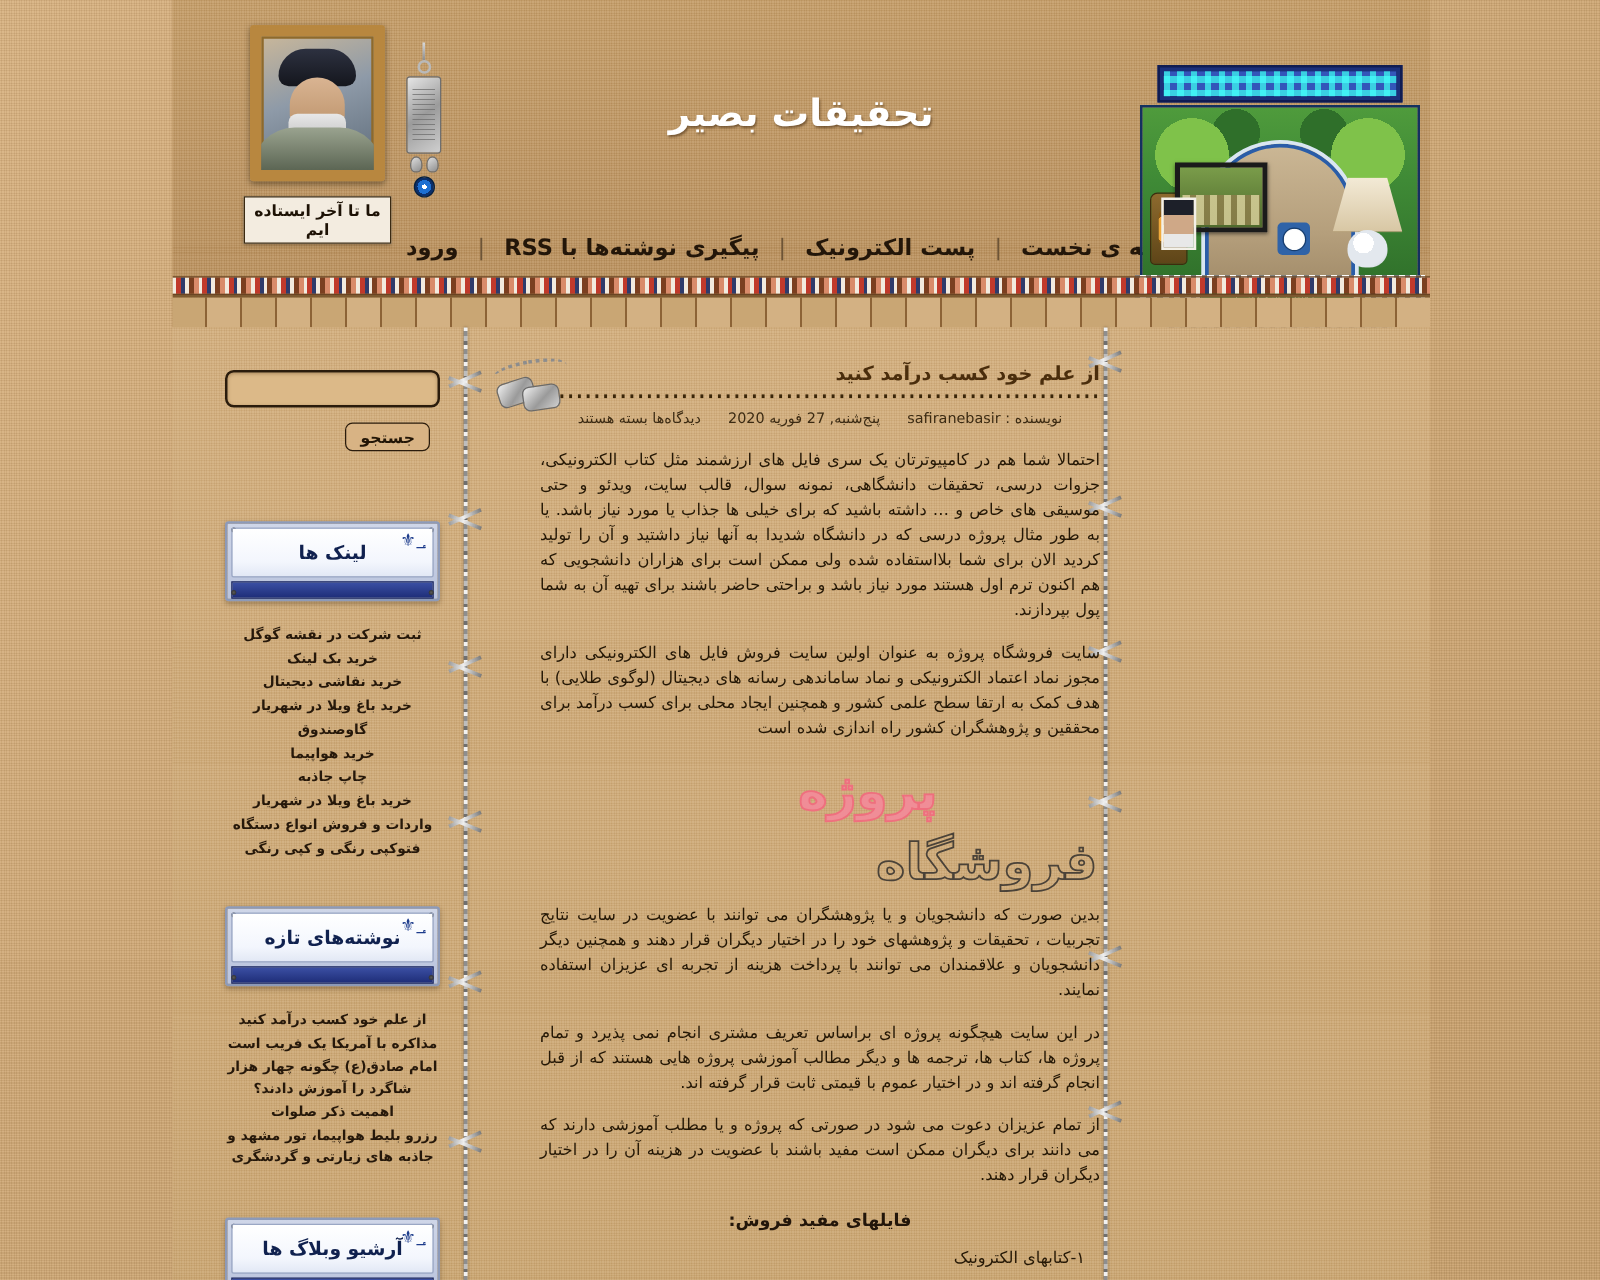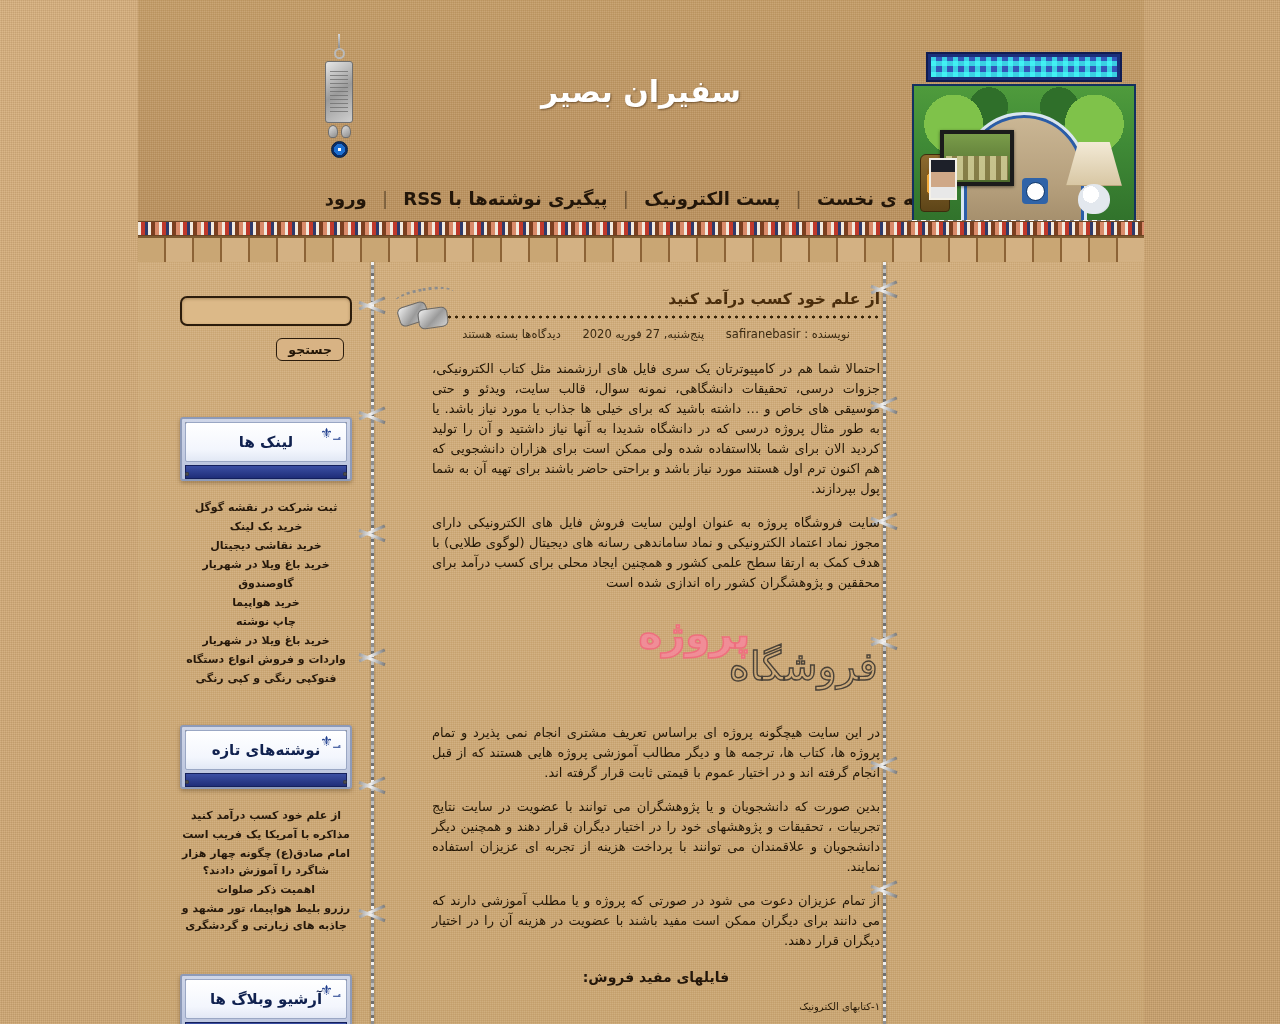--- a/index.html
+++ b/index.html
@@ -301,30 +301,30 @@
     margin:16px 0 22px 0; height:92px; position:relative;
   }
   #shop-logo .word-proje {
     position:absolute; right:130px; top:2px;
     font-size:40px; font-weight:bold; color:transparent;
     -webkit-text-stroke:1.5px #ef6f7e;
     text-shadow:0 0 1px #f08d97;
     font-family:"DejaVu Sans", sans-serif;
   }
   #shop-logo .word-forushgah {
-    position:absolute; right:2px; top:34px;
-    font-size:40px; font-weight:normal; color:transparent;
+    position:absolute; right:2px; top:58px;
+    font-size:40px; font-weight:bold; color:transparent;
     -webkit-text-stroke:1.4px #4a4238;
     font-family:"DejaVu Sans", sans-serif;
   }
   #files-heading {
     font-size:14px; font-weight:bold; color:#23160a;
     text-align:center; margin:18px 0 12px 0;
   }
-  #files-list { margin:0; font-size:10px; line-height:20px; color:#241705; }
+  #files-list { margin:12px; font-size:13px; line-height:20px; color:#241705; }
 
   
   #sidebar { position:absolute; left:28px; top:0; width:200px; padding-top:34px; }
   #search-box {
     width:172px; height:30px; margin:0 auto;
     background:#dcb988; border:2px solid #2b1c0c; border-radius:7px;
     display:block; outline:none; color:#2b1a08; font-size:13px;
     padding:0 8px; font-family:"DejaVu Sans", sans-serif;
     box-shadow:inset 0 1px 3px rgba(80,50,15,.35);
   }
@@ -378,33 +378,42 @@
     color:#26180a; text-decoration:none; margin-bottom:2px;font-weight:bold;
   }
 </style>
 </head>
 <body>
 
 <div id="page-frame">
 
   <div id="header">
 
+    <div id="portrait-block">
+      <div id="portrait-frame">
+        <span class="turban"></span>
+        <span class="face"></span>
+        <span class="beard"></span>
+        <span class="robe"></span>
+      </div>
+      <div id="portrait-caption">ما تا آخر ایستاده ایم</div>
+    </div>
 
     <div id="amulet">
       <div class="chain"></div>
       <div class="ring"></div>
       <div class="plate"></div>
       <div class="bells">
           <i></i>
           <i></i>
         </div>
       <div class="eye"></div>
     </div>
 
-    <div id="site-title">سفیران بصیر</div>
+    <div id="site-title">تحقیقات بصیر</div>
 
     <div id="nav">
       <a class="nav-item" href="#">صفحه ی نخست</a>
       <span class="nav-sep">|</span>
       <a class="nav-item" href="#">پست الکترونیک</a>
       <span class="nav-sep">|</span>
       <a class="nav-item" href="#">پیگیری نوشته‌ها با RSS</a>
       <span class="nav-sep">|</span>
       <a class="nav-item" href="#">ورود</a>
     </div>
@@ -479,22 +488,22 @@
       </div>
 
       <p class="post-p">احتمالا شما هم در کامپیوترتان یک سری فایل های ارزشمند مثل کتاب الکترونیکی، جزوات درسی، تحقیقات دانشگاهی، نمونه سوال، قالب سایت، ویدئو و حتی موسیقی های خاص و … داشته باشید که برای خیلی ها جذاب یا مورد نیاز باشد. یا به طور مثال پروژه درسی که در دانشگاه شدیدا به آنها نیاز داشتید و آن را تولید کردید الان برای شما بلااستفاده شده ولی ممکن است برای هزاران دانشجویی که هم اکنون ترم اول هستند مورد نیاز باشد و براحتی حاضر باشند برای تهیه آن به شما پول بپردازند.</p>
       <p class="post-p">سایت  فروشگاه پروژه به عنوان اولین سایت فروش فایل های الکترونیکی دارای مجوز نماد اعتماد الکترونیکی و نماد ساماندهی رسانه های دیجیتال (لوگوی طلایی) با هدف کمک به ارتقا سطح علمی کشور و همچنین ایجاد محلی برای کسب درآمد برای محققین و پژوهشگران کشور راه اندازی شده است</p>
 
       <div id="shop-logo">
         <span class="word-proje">پروژه</span>
         <span class="word-forushgah">فروشگاه</span>
       </div>
 
+      <p class="post-p">بدین صورت که دانشجویان و یا پژوهشگران می توانند با عضویت در سایت نتایج تجربیات ، تحقیقات و پژوهشهای خود را در اختیار دیگران قرار دهند و همچنین دیگر دانشجویان و علاقمندان می توانند با پرداخت هزینه از تجربه ای عزیزان استفاده نمایند.</p>
       <p class="post-p">در این سایت هیچگونه پروژه ای براساس تعریف مشتری انجام نمی پذیرد و تمام پروژه ها، کتاب ها، ترجمه ها و دیگر مطالب آموزشی پروژه هایی هستند که از قبل انجام گرفته اند و در اختیار عموم با قیمتی ثابت قرار گرفته اند.</p>
-      <p class="post-p">بدین صورت که دانشجویان و یا پژوهشگران می توانند با عضویت در سایت نتایج تجربیات ، تحقیقات و پژوهشهای خود را در اختیار دیگران قرار دهند و همچنین دیگر دانشجویان و علاقمندان می توانند با پرداخت هزینه از تجربه ای عزیزان استفاده نمایند.</p>
       <p class="post-p">از تمام عزیزان دعوت می شود در صورتی که پروژه و یا مطلب آموزشی دارند که می دانند برای دیگران ممکن است مفید باشند با عضویت در هزینه آن را در اختیار دیگران قرار دهند.</p>
 
       <div id="files-heading">فایلهای مفید فروش:</div>
       <div id="files-list">۱-کتابهای الکترونیک</div>
     </div>
 
     <div id="sidebar">
 
       <input id="search-box" type="text" placeholder="" style="">
       <button id="search-btn">جستجو</button>
@@ -511,21 +520,21 @@
           </div>
           <div class="bluebar"></div>
         </div>
         <div class="widget-body">
           <a href="#">ثبت شرکت در نقشه گوگل</a>
           <a href="#">خرید بک لینک</a>
           <a href="#">خرید نقاشی دیجیتال</a>
           <a href="#">خرید باغ ویلا در شهریار</a>
           <a href="#">گاوصندوق</a>
           <a href="#">خرید هواپیما</a>
-          <a href="#">چاپ نوشته</a>
+          <a href="#">چاپ جاذبه</a>
           <a href="#">خرید باغ ویلا در شهریار</a>
           <a href="#">واردات و فروش انواع دستگاه</a>
           <a href="#">فتوکپی رنگی و کپی رنگی</a>
         </div>
       </div>
 
       <div class="widget" style="margin-top:38px">
         <div class="widget-head">
           <span class="screw s1"></span>
           <span class="screw s2"></span>

